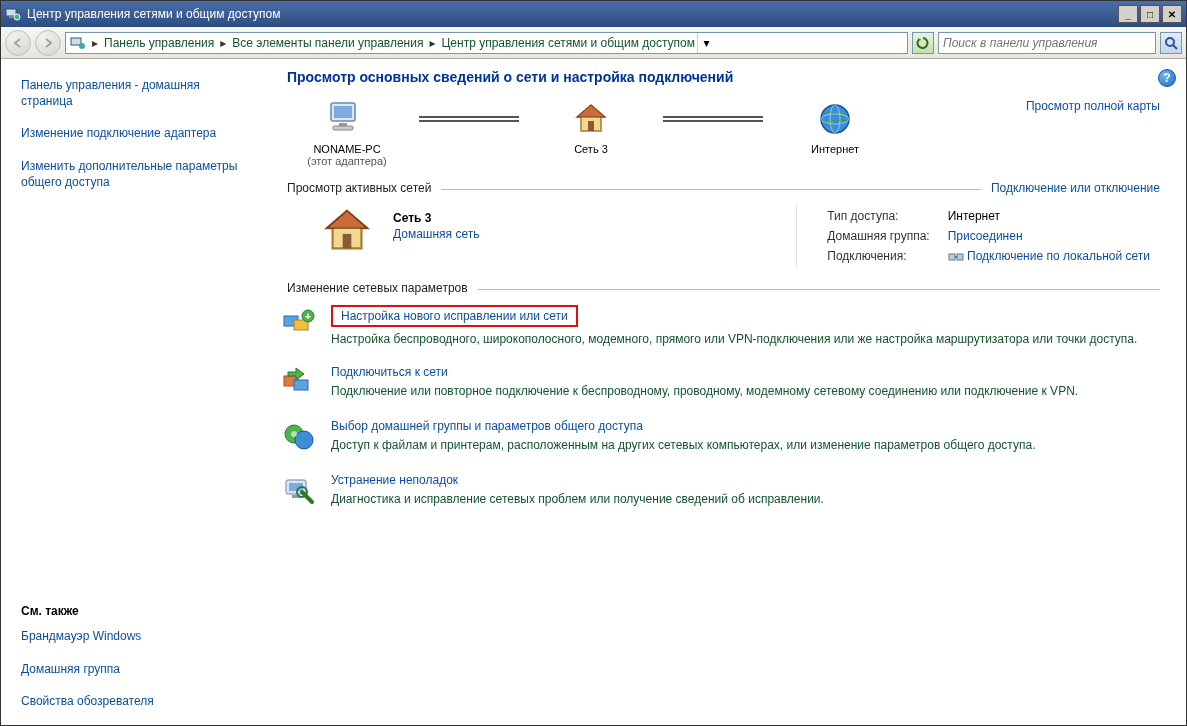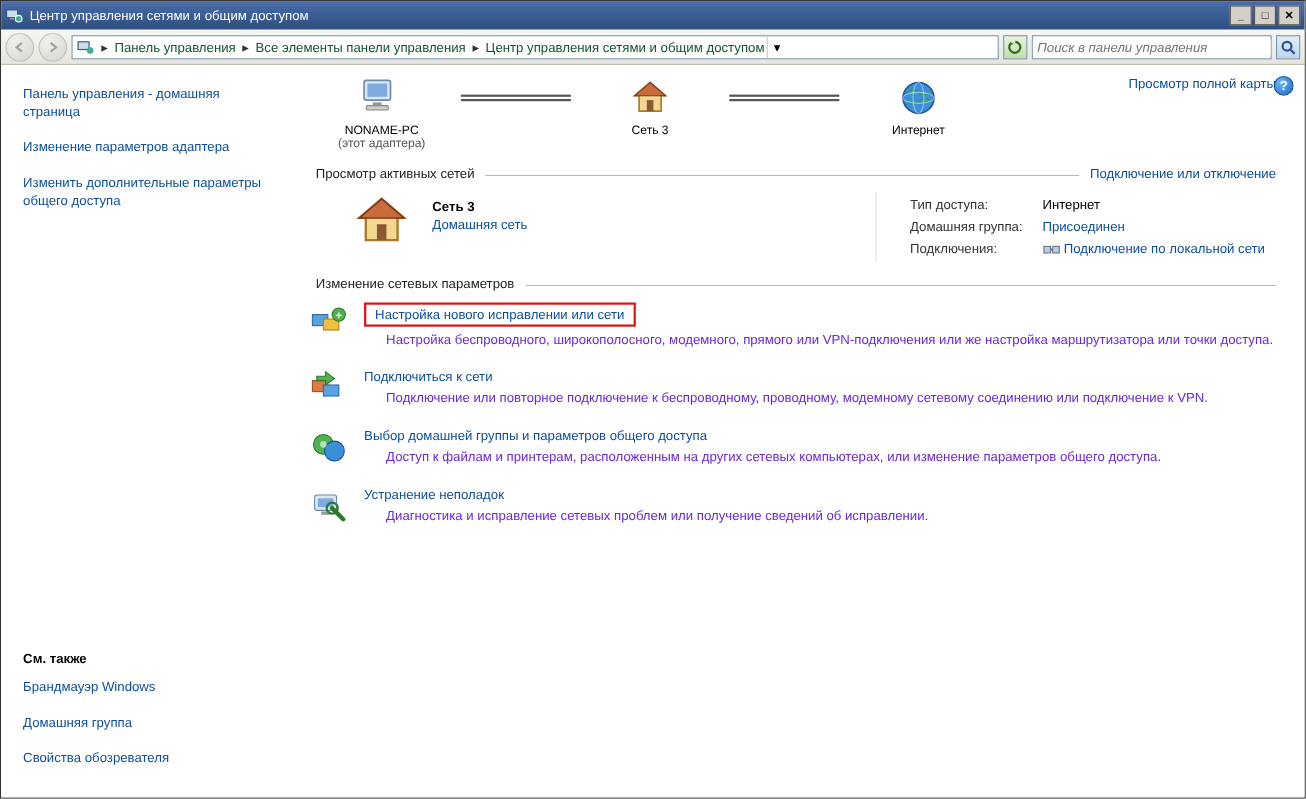--- a/index.html
+++ b/index.html
@@ -21,21 +21,21 @@
 .bc-sep { padding: 0 4px; color: #333; }
 .bc-item { white-space: nowrap; color: #14532d; cursor: pointer; }
 .bc-dd { width:18px; height:20px; border-left:1px solid #ccc; display:flex; align-items:center; justify-content:center; cursor:pointer;}
 .refreshbtn { width: 22px; height: 22px; border: 1px solid #7a96af; background: linear-gradient(to bottom,#eaf3e1,#c3dfa9); display: flex; align-items: center; justify-content: center; cursor: pointer; }
 .searchbox { width: 218px; height: 22px; border: 1px solid #7a96af; background: #fff; display: flex; align-items: center; }
 .searchbox input { border: none; outline: none; flex: 1; padding: 0 4px; font-size: 12px; color: #666; font-style: italic; }
 .searchbtn { width: 22px; height: 22px; border: 1px solid #7a96af; background: linear-gradient(to bottom,#e2ecf7,#c3d5ec); display:flex; align-items:center; justify-content:center; cursor:pointer;}
 
 
 .content { display: flex; height: calc(100% - 26px - 32px); background: #fff; }
-.sidebar { width: 252px; padding: 18px 12px 12px 20px; display:flex; flex-direction:column; }
+.sidebar { width: 252px; padding: 18px 12px 0 20px; display:flex; flex-direction:column; }
 .maincol { flex: 1; padding: 10px 26px 10px 34px; overflow: auto; position:relative; }
 
 .link { color: #0b4e9c; cursor: pointer; text-decoration: none; }
 .sidelink { display:block; margin-bottom: 16px; line-height: 1.35; }
 
 .helpicon { position:absolute; right:10px; top:10px; width:18px; height:18px; border-radius:50%; background: radial-gradient(circle at 30% 30%, #6db5f8, #1f6bc1); color:#fff; display:flex; align-items:center; justify-content:center; font-weight:bold; font-size:12px; cursor:pointer; border:1px solid #1a5599;}
 
 h1.mainhead { font-size: 14px; font-weight: bold; color: #003399; margin-bottom: 14px; }
 
 .mapbar { display:flex; align-items:flex-start; gap:12px; margin-bottom:10px; }
@@ -60,21 +60,21 @@
 .netdetails table td { padding: 2px 8px; vertical-align:top; }
 .netdetails .lbl { color:#333; white-space:nowrap; }
 .conn-icon { width:16px; height:12px; display:inline-block; vertical-align:middle; }
 
 .tasks { margin-left:-6px; }
 .task { display:flex; gap:14px; margin-bottom:18px; }
 .task-icon { width:36px; height:36px; flex:none; display:flex; align-items:center; justify-content:center; }
 .task-body { flex:1; }
 .task-title { color:#0b4e9c; cursor:pointer; margin-bottom:4px; display:inline-block; }
 .task.red .task-title { border:2px solid #d11; padding:2px 8px; }
-.task-desc { color:#6d28d9; line-height:1.35;margin-left:20px; }
+.task-desc { color:#14532d; line-height:1.35; }
 
 .seealso { margin-top:auto; }
 .seealso h3 { font-size:12px; font-weight:bold; margin-bottom:10px; }
 
 
 </style>
 </head>
 <body>
 
 <div class="titlebar">
@@ -131,34 +131,35 @@
         <circle cx="6" cy="6" r="4" fill="none" stroke="#2a5599" stroke-width="2"></circle>
         <line x1="9" y1="9" x2="13" y2="13" stroke="#2a5599" stroke-width="2"></line>
       </svg>
     </div>
 </div>
 
 <div class="content">
 
   <div class="sidebar">
     <a class="link sidelink">Панель управления - домашняя страница</a>
-    <a class="link sidelink">Изменение параметров адаптера</a>
+    <a class="link sidelink">Изменение подключение адаптера</a>
     <a class="link sidelink">Изменить дополнительные параметры общего доступа</a>
 
     <div class="seealso">
       <h3>См. также</h3>
       <a class="link sidelink">Брандмауэр Windows</a>
       <a class="link sidelink">Домашняя группа</a>
       <a class="link sidelink">Свойства обозревателя</a>
     </div>
   </div>
 
   <div class="maincol">
     <div class="helpicon">?</div>
 
+    <h1 class="mainhead">Просмотр основных сведений о сети и настройка подключений</h1>
 
     <div class="mapbar">
       <div class="mapitem">
         <div class="icon-box">
           <svg width="40" height="36" viewBox="0 0 40 36">
               <rect x="4" y="2" width="24" height="18" rx="2" fill="#dce7f3" stroke="#6b89aa" stroke-width="1.5"></rect>
               <rect x="7" y="5" width="18" height="12" fill="#7faade"></rect>
               <rect x="12" y="22" width="8" height="3" fill="#999"></rect>
               <rect x="6" y="25" width="20" height="4" rx="1" fill="#ccc" stroke="#888"></rect>
             </svg>

